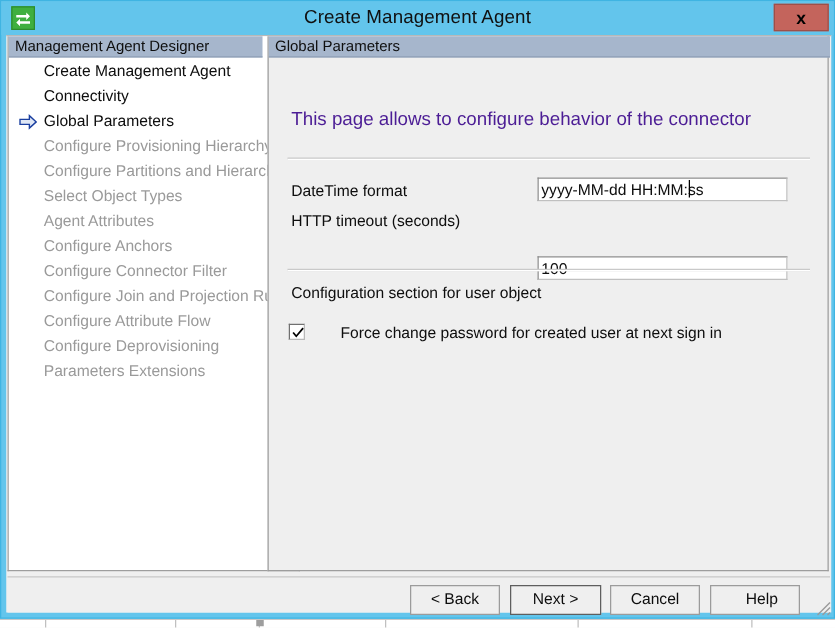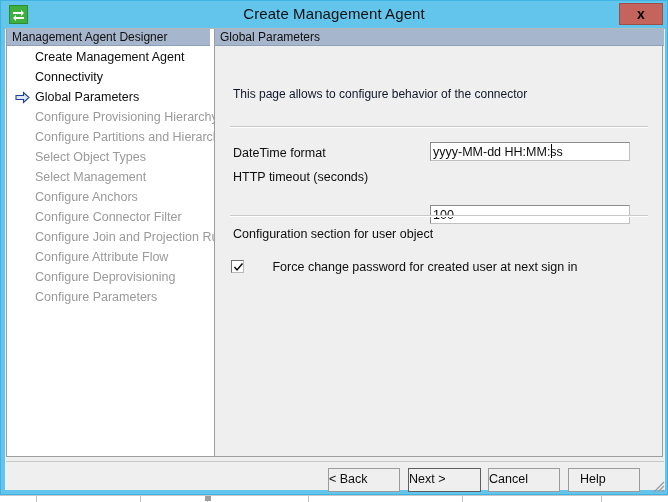--- a/index.html
+++ b/index.html
@@ -176,22 +176,22 @@
     position: absolute;
     left: 1px; top: 18px;
     width: 445px;
     height: 408px;
     background: #efefef;
   }
 
   .intro-text {
     position: absolute;
     left: 17px; top: 40px;
-    font-size: 12px;
-    color: #0f172a;
+    font-size: 15px;
+    color: #4c1d95;
     white-space: nowrap;
   }
   .hr {
     position: absolute;
     left: 14px;
     width: 418px;
     height: 1px;
     background: #c9c9c9;
     border-bottom: 1px solid #ffffff;
   }
@@ -289,20 +289,21 @@
   .dlg-button {
     position: absolute;
     top: 7px;
     height: 24px;
     background: #efefef;
     border: 1px solid #9b9b9b;
     box-sizing: border-box;
     font-family: "Liberation Sans", sans-serif;
     font-size: 12.5px;
     color: #0d0d0d;
+    text-align: center;
     line-height: 21px;
     cursor: pointer;
   }
   #btn-back   { left: 322px; width: 72px; }
   #btn-next   { left: 402px; width: 73px; border: 1px solid #5e5e5e; box-shadow: inset 0 0 0 1px #efefef; }
   #btn-cancel { left: 482px; width: 72px; }
   #btn-help   { left: 562px; width: 72px; padding-left: 11px; }
 
   #resize-grip {
     position: absolute;
@@ -343,27 +344,27 @@
       <div id="sidebar-header">Management Agent Designer</div>
       <div id="sidebar-list">
           <div class="nav-item enabled"><span>Create Management Agent</span></div>
           <div class="nav-item enabled"><span>Connectivity</span></div>
           <div class="nav-item enabled"><span class="nav-arrow"><svg width="15" height="13" viewBox="0 0 15 13">
                 <path d="M1 4.5 H8.5 V1.5 L14 6.5 L8.5 11.5 V8.5 H1 Z" fill="#dfe7f5" stroke="#1a3fa0" stroke-width="1.1" stroke-linejoin="miter"></path>
               </svg></span><span>Global Parameters</span></div>
           <div class="nav-item"><span>Configure Provisioning Hierarchy</span></div>
           <div class="nav-item"><span>Configure Partitions and Hierarchies</span></div>
           <div class="nav-item"><span>Select Object Types</span></div>
-          <div class="nav-item"><span>Select Management</span></div>
+          <div class="nav-item"><span>Agent Attributes</span></div>
           <div class="nav-item"><span>Configure Anchors</span></div>
           <div class="nav-item"><span>Configure Connector Filter</span></div>
           <div class="nav-item"><span>Configure Join and Projection Rules</span></div>
           <div class="nav-item"><span>Configure Attribute Flow</span></div>
           <div class="nav-item"><span>Configure Deprovisioning</span></div>
-          <div class="nav-item"><span>Configure Parameters</span></div>
+          <div class="nav-item"><span>Parameters Extensions</span></div>
         </div>
     </div>
 
     <div id="content-panel">
       <div id="content-header">Global Parameters</div>
       <div id="content-inner">
 
         <div class="intro-text">This page allows to configure behavior of the connector</div>
 
         <div class="hr" id="hr1"></div>

